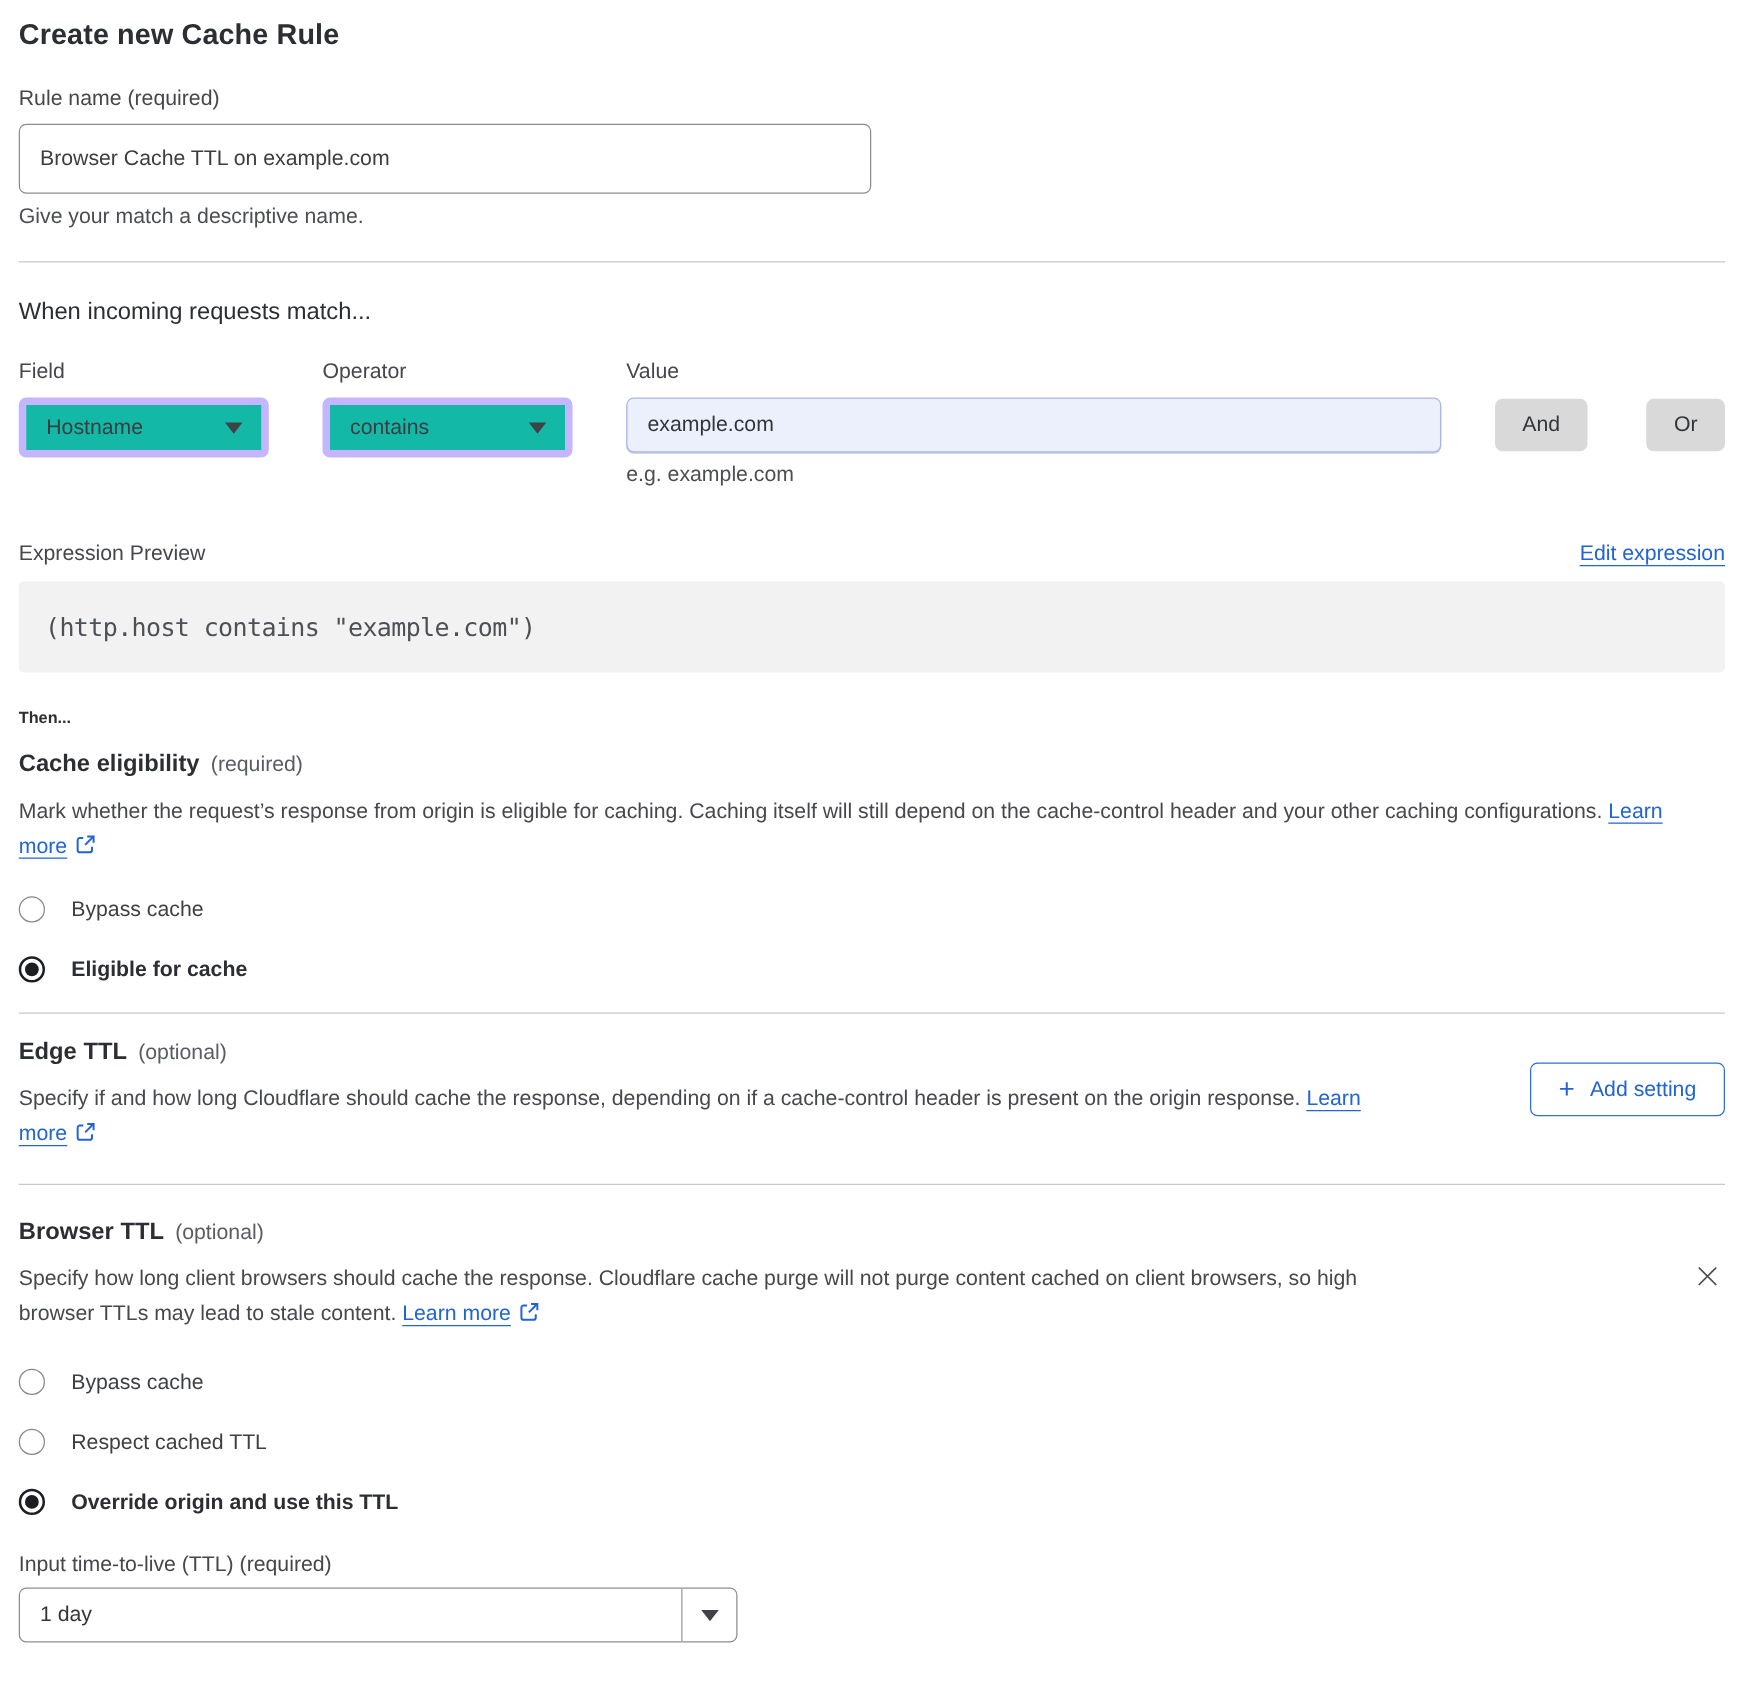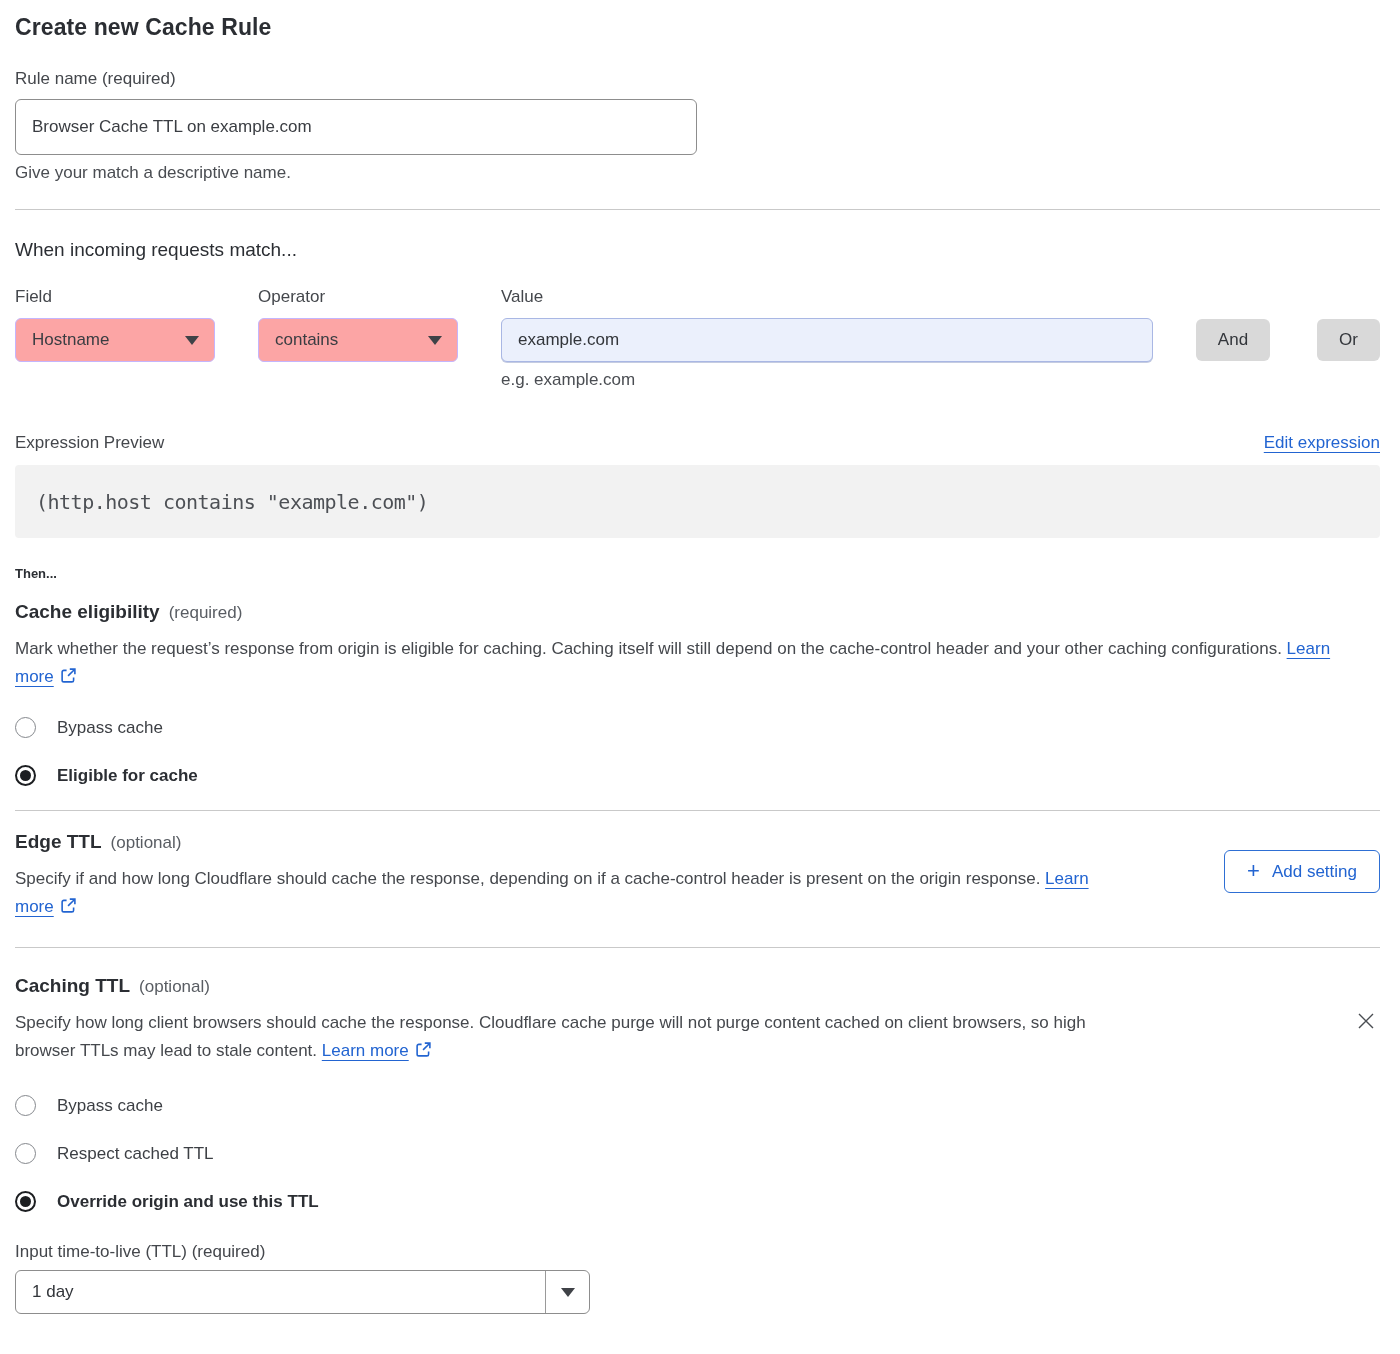--- a/index.html
+++ b/index.html
@@ -49,23 +49,23 @@
     color: #2b2e33;
   }
 
   
   .match-row { display: flex; margin-top: 26px; gap: 32px; }
   .match-col { margin-right: 11px; }
   .col-label { color: #44474c; height: 21px; margin-bottom: 10px; }
   .select-box {
     position: relative;
     height: 44px;
-    border: 1px solid #c4b5fd;
-    border-radius: 6px;
-    background: #fca5a5;
+    border: 6px solid #c4b5fd;
+    border-radius: 6px;
+    background: #14b8a6;
     display: flex;
     align-items: center;
     padding: 18px 16px;
     color: #3a3d42;
     cursor: pointer;
   }
   .select-box .caret {
     position: absolute;
     right: 15px;
     top: 50%;
@@ -337,21 +337,21 @@
     <button class="add-setting-btn">
       <span class="plus-icon">+</span>
       <span>Add setting</span>
     </button>
   </div>
 
   <hr class="divider" style="margin-top:24px;">
 
   <div class="setting-section">
     <div class="setting-title-row" style="margin-top:27px;">
-      <span class="setting-title">Caching TTL</span>
+      <span class="setting-title">Browser TTL</span>
       <span class="setting-qualifier">(optional)</span>
     </div>
     <button class="close-btn">
       <svg width="22" height="22" viewBox="0 0 22 22">
           <path d="M4 4 L18 18 M18 4 L4 18" stroke="#4a4d52" stroke-width="1.4" fill="none"></path>
         </svg>
     </button>
     <div class="setting-desc" style="max-width:1090px;"><span>Specify how long client browsers should cache the response. Cloudflare cache purge will not purge content cached on client browsers, so high browser TTLs may lead to stale content. </span><a class="inline-link">Learn more</a><span class="ext-icon"><svg width="17" height="17" viewBox="0 0 16 16" fill="none">
             <path d="M6.2 3.2H3.6A1.6 1.6 0 0 0 2 4.8v7.6A1.6 1.6 0 0 0 3.6 14h7.6a1.6 1.6 0 0 0 1.6-1.6V9.8" stroke="#2264d1" stroke-width="1.5"></path>
             <path d="M9.2 2H14v4.8" stroke="#2264d1" stroke-width="1.5"></path>

